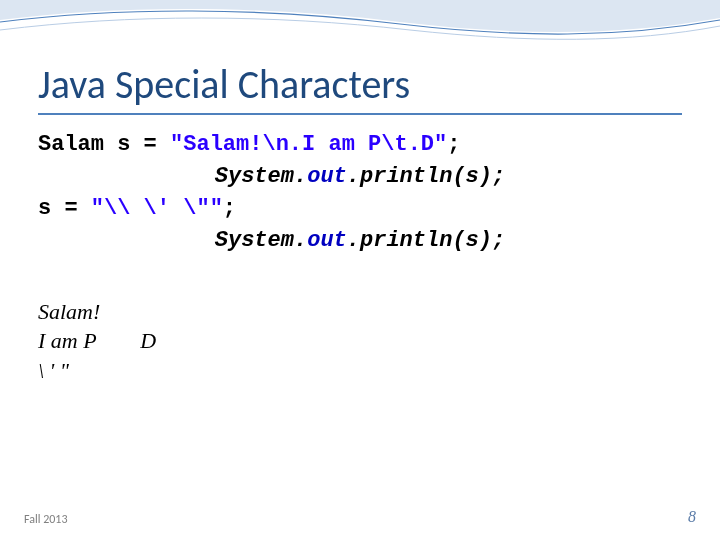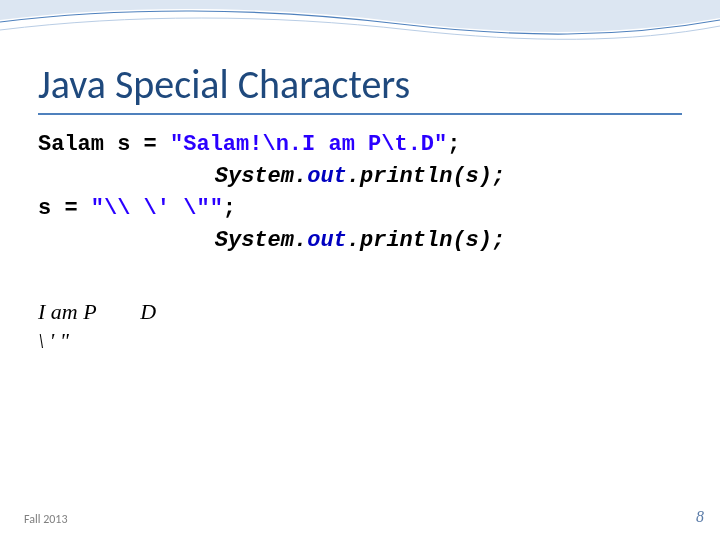--- a/index.html
+++ b/index.html
@@ -51,21 +51,21 @@
     font-style: italic;
     font-size: 22px;
     line-height: 1.35;
     color: #000;
   }
   .out-row { white-space: pre; }
   .footer {
     position: absolute;
     bottom: 14px;
     left: 24px;
-    right: 16px;
+    right: 24px;
     display: flex;
     justify-content: space-between;
     align-items: flex-end;
     font-family: Calibri, 'Segoe UI', sans-serif;
     font-size: 12px;
     color: #7F7F7F;
     gap: 44px;
   }
   .footer-center {
     font-weight: bold;
@@ -103,20 +103,21 @@
     </div>
     <div>
       <span>s = </span><span class="str">"\\ \' \""</span><span>;</span>
     </div>
     <div class="comment">
       <span>System.</span><span class="stat">out</span><span>.println(s);</span>
     </div>
   </div>
 
   <div class="output">
+    <div class="out-row">Salam!</div>
     <div class="out-row">I am P        D</div>
     <div class="out-row">\ ' "</div>
   </div>
 </div>
 
 <div class="footer">
   <div>Fall 2013</div>
   <div class="footer-right">8</div>
 </div>
 

